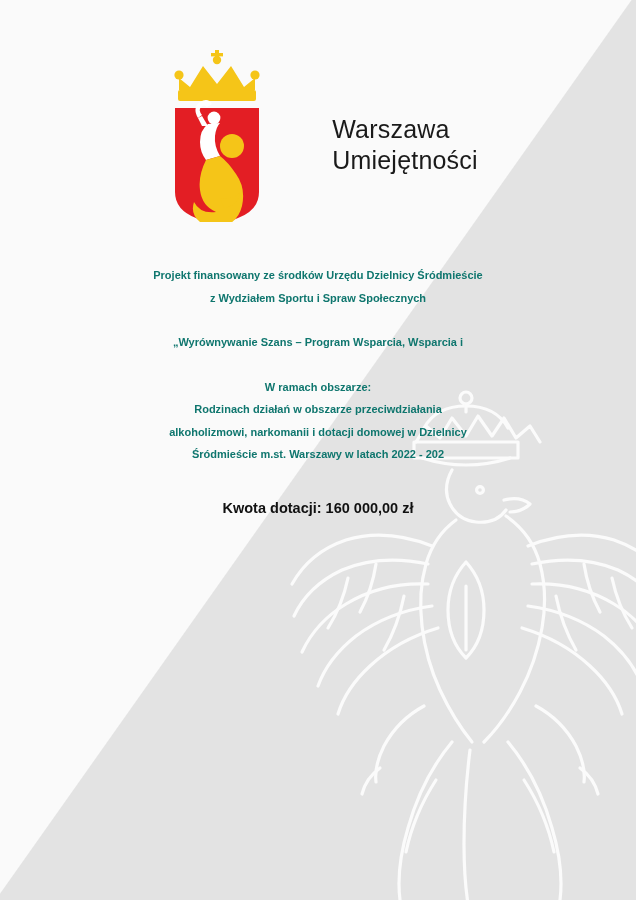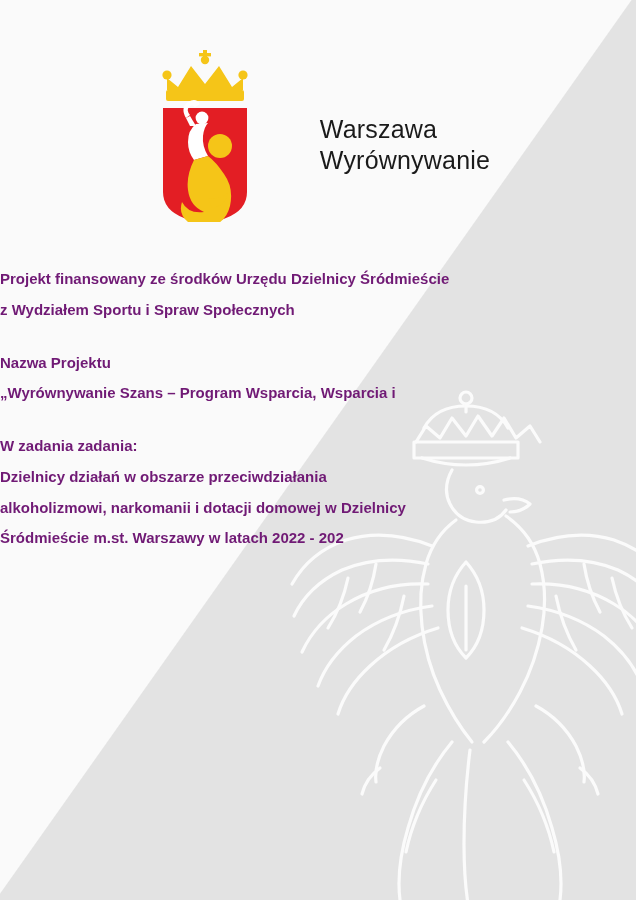--- a/index.html
+++ b/index.html
@@ -63,23 +63,24 @@
   .brand-line {
     font-size: 25px;
     line-height: 1.25;
     color: #1a1a1a;
     font-family: "Liberation Sans", sans-serif;
     letter-spacing: 0.2px;
   }
   
   .body-text {
     margin-top: 42px;
-    color: #701a75;
+    text-align: center;
+    color: #0f766e;
     font-weight: bold;
-    font-size: 15px;
+    font-size: 11px;
     line-height: 2.05;
   }
   .para {
     margin: 0;
   }
   .para + .para {
     margin-top: 0;
   }
   .gap {
     height: 22px;
@@ -180,38 +181,38 @@
 
           <circle cx="74" cy="104" r="12" fill="#f5c518"></circle>
 
           <path d="M48 118 q-8 16 -6 30 q2 16 16 22 q-16 2 -22 -10 q-4 12 6 20 q10 8 24 4 q14 -4 18 -20 q4 -18 -6 -32 q-8 -12 -16 -18 Z" fill="#f5c518"></path>
           <path d="M62 156 q14 2 20 -6 q-2 14 -16 16 Z" fill="#f5c518"></path>
         </svg>
       </div>
 
       <div class="brand">
         <div class="brand-line">Warszawa</div>
-        <div class="brand-line">Wyrównywanie</div>
+        <div class="brand-line">Umiejętności</div>
       </div>
     </div>
 
     <div class="body-text">
 
       <p class="para">Projekt finansowany ze środków Urzędu Dzielnicy Śródmieście</p>
       <p class="para">z Wydziałem Sportu i Spraw Społecznych</p>
 
       <div class="gap"></div>
 
-      <p class="para">Nazwa Projektu</p>
       <p class="para">„Wyrównywanie Szans – Program Wsparcia, Wsparcia i</p>
 
       <div class="gap"></div>
 
-      <p class="para">W zadania zadania:</p>
-      <p class="para">Dzielnicy działań w obszarze przeciwdziałania</p>
+      <p class="para">W ramach obszarze:</p>
+      <p class="para">Rodzinach działań w obszarze przeciwdziałania</p>
       <p class="para">alkoholizmowi, narkomanii i dotacji domowej w Dzielnicy</p>
       <p class="para">Śródmieście m.st. Warszawy w latach 2022 - 202</p>
 
     </div>
 
+    <div class="amount">Kwota dotacji: 160 000,00 zł</div>
 
   </div>
 </div>
 
 </body></html>

